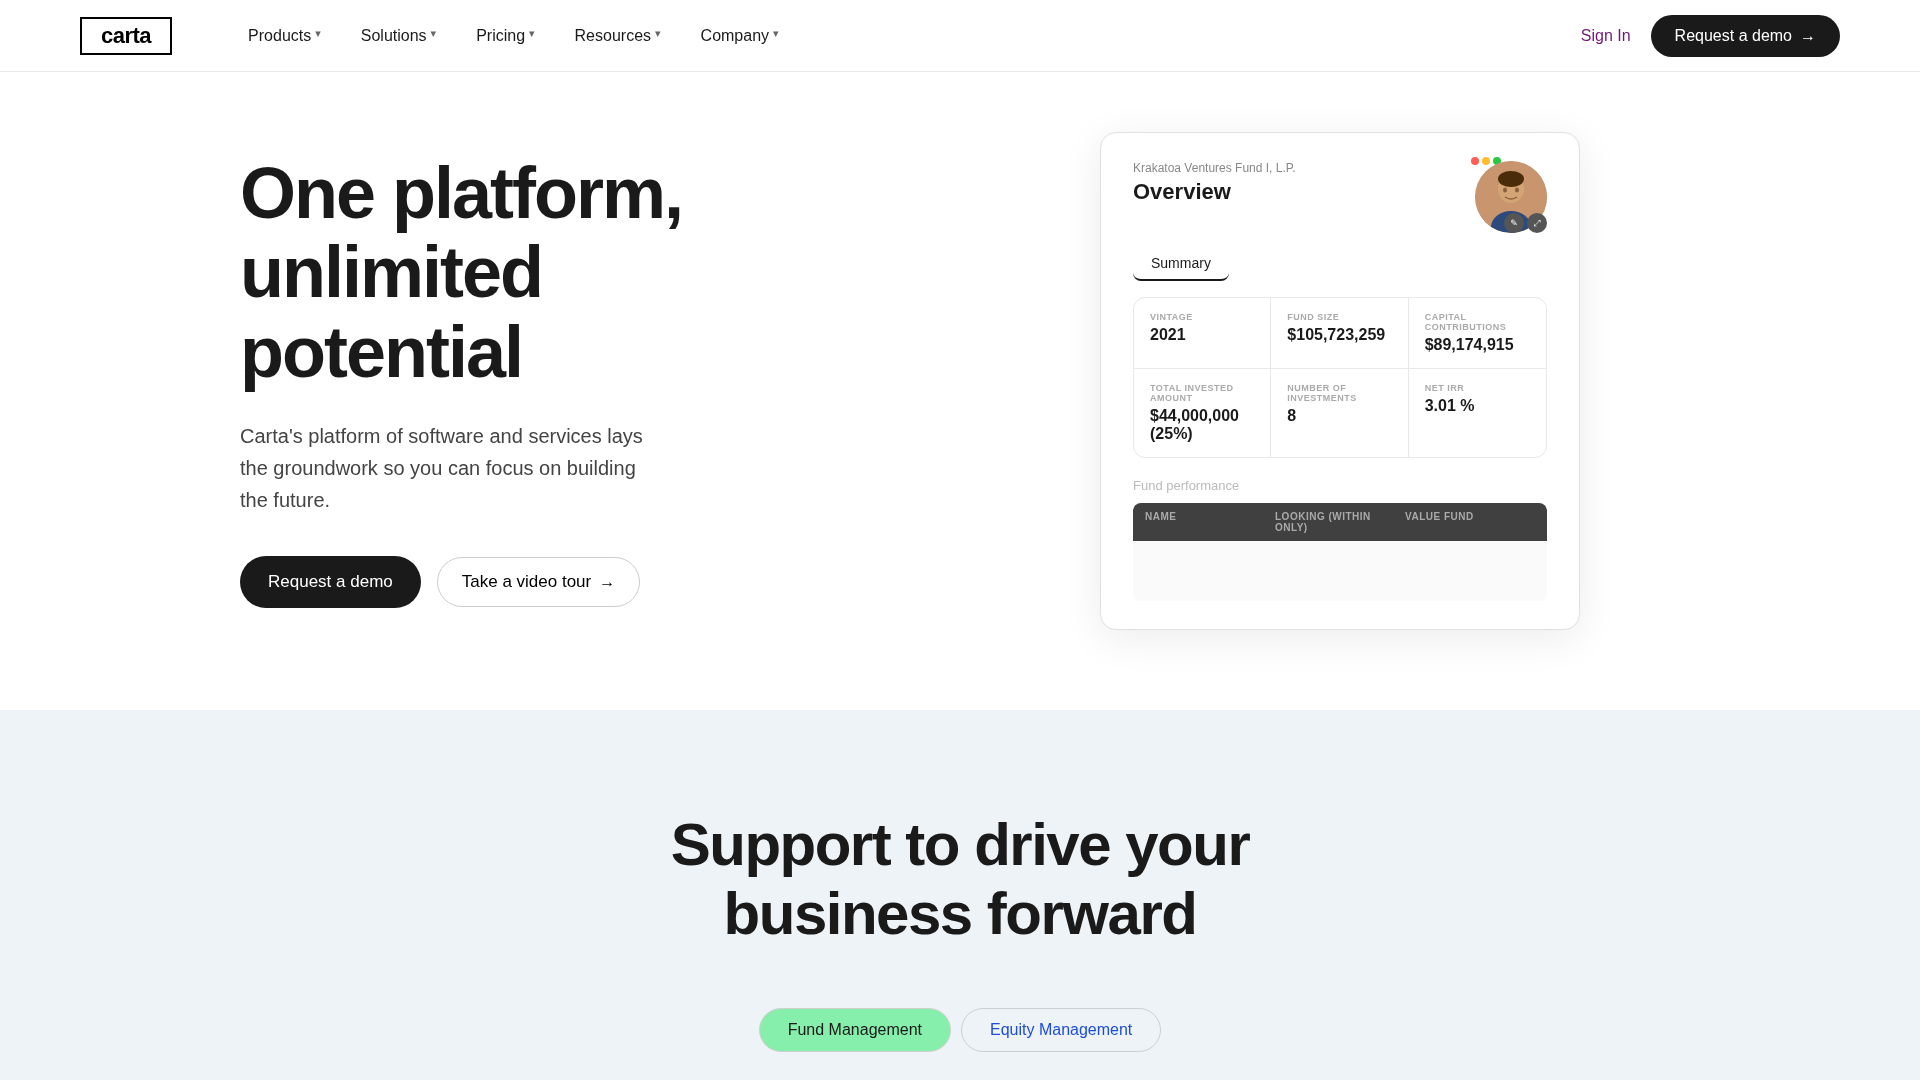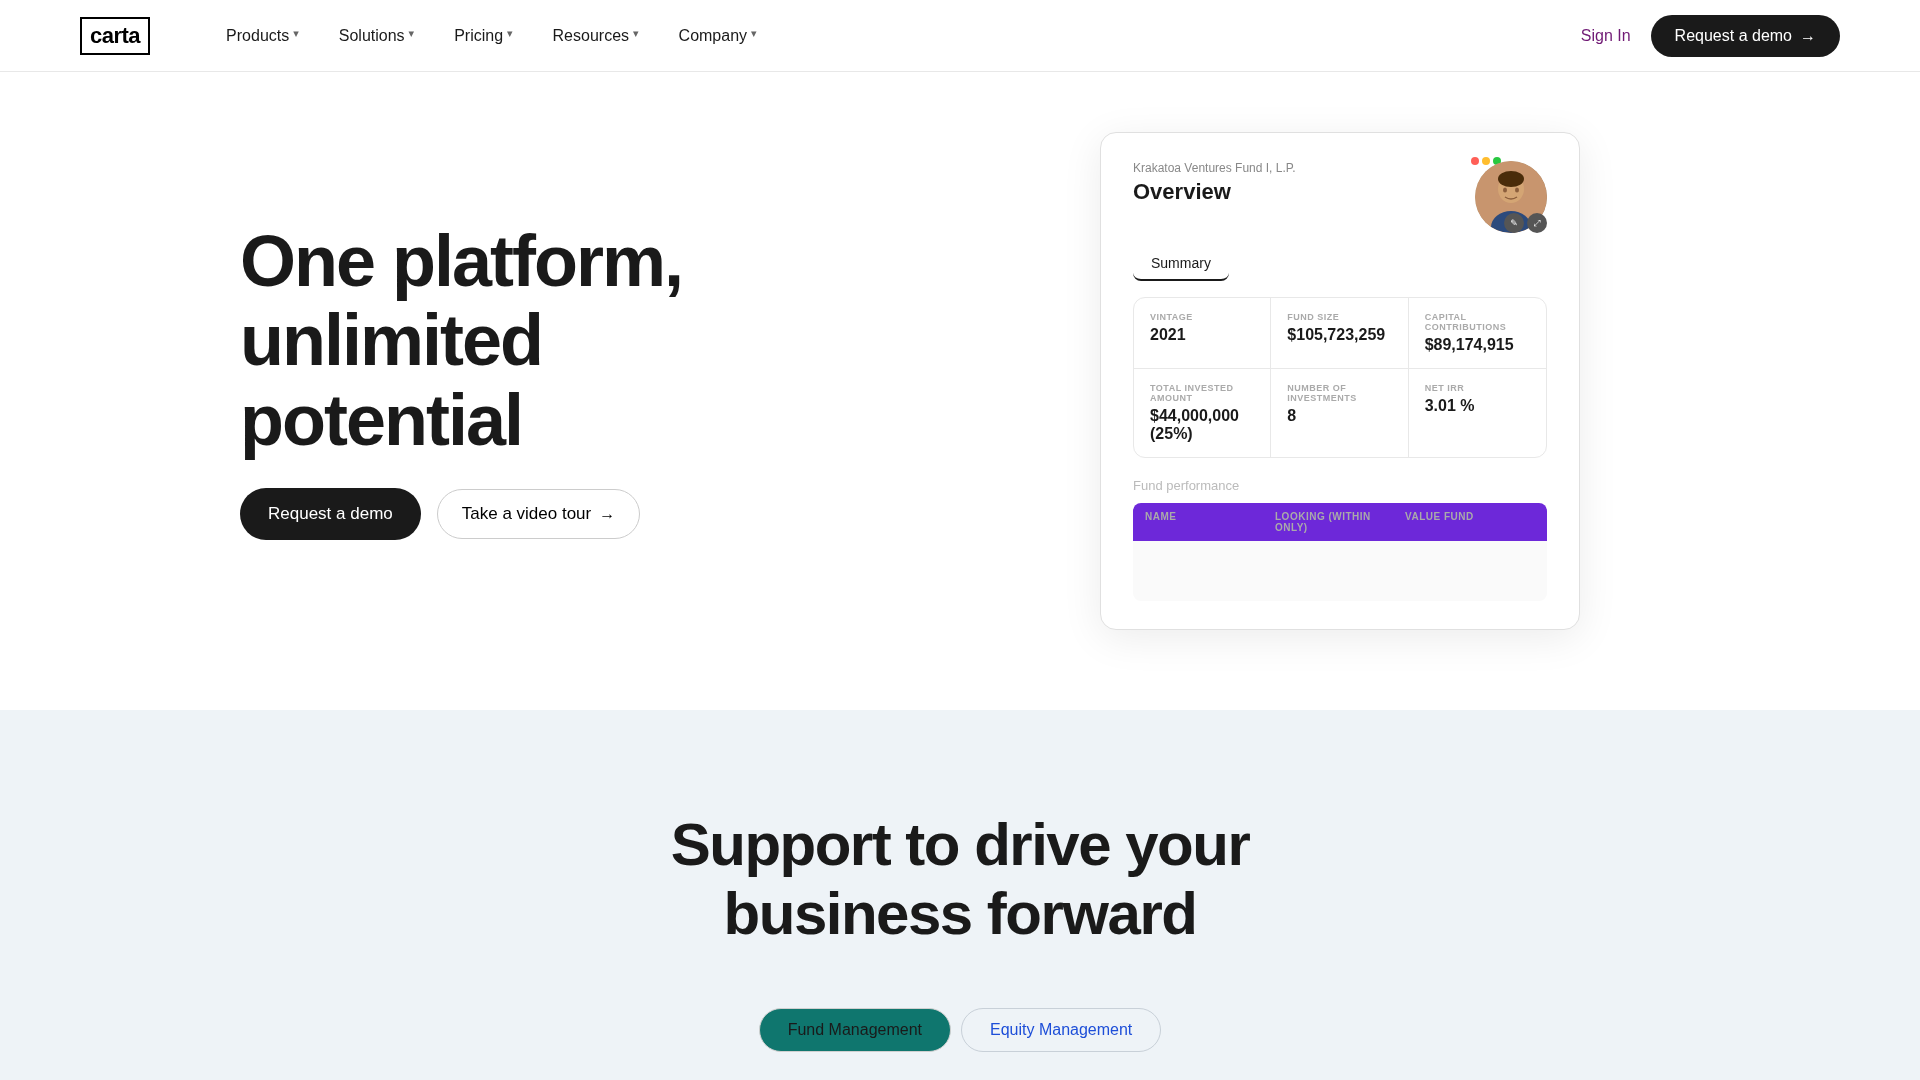--- a/index.html
+++ b/index.html
@@ -11,21 +11,21 @@
       align-items: center;
       padding: 0 80px;
       height: 72px;
       border-bottom: 1px solid #e8e8e8;
       position: relative;
       z-index: 10;
       background: #fff;
     }
     .nav-logo {
       border: 2px solid #000;
-      padding: 4px 8px;
+      padding: 4px 19px;
       font-size: 22px;
       font-weight: 700;
       letter-spacing: -0.5px;
       margin-right: 60px;
       color: #000;
       text-decoration: none;
     }
     .nav-links {
       display: flex;
       align-items: center;
@@ -261,21 +261,21 @@
     }
 
     .fund-performance-label {
       font-size: 13px;
       color: #bbb;
       margin-bottom: 10px;
     }
     .performance-table-header {
       display: grid;
       grid-template-columns: 1fr 1fr 1fr;
-      background: #6d28d9;
+      background: #404040;
       border-radius: 8px 8px 0 0;
       padding: 8px 12px;
     }
     .perf-col-header {
       font-size: 10px;
       color: #aaa;
       text-transform: uppercase;
       letter-spacing: 0.5px;
       font-weight: 600;
     }
@@ -308,21 +308,21 @@
     }
     .pill {
       padding: 12px 28px;
       border-radius: 100px;
       font-size: 16px;
       font-weight: 500;
       cursor: pointer;
       border: 1.5px solid transparent;
     }
     .pill.active {
-      background: #0f766e;
+      background: #86efac;
       border-color: #d0d0d0;
       color: #1a1a1a;
     }
     .pill.inactive {
       background: transparent;
       border-color: #c8d0d8;
       color: #1d4ed8;
     }
   </style>
 </head>
@@ -357,20 +357,21 @@
     <button class="request-demo-btn">
       <span>Request a demo</span>
       <span class="arrow">→</span>
     </button>
   </div>
 </nav>
 
 <section class="hero">
   <div class="hero-content">
     <h1 class="hero-title">One platform, unlimited potential</h1>
+    <p class="hero-subtitle">Carta's platform of software and services lays the groundwork so you can focus on building the future.</p>
     <div class="hero-buttons">
       <button class="btn-primary">Request a demo</button>
       <button class="btn-secondary">
         <span>Take a video tour</span>
         <span class="arrow">→</span>
       </button>
     </div>
   </div>
 
   <div class="hero-card-wrapper">

